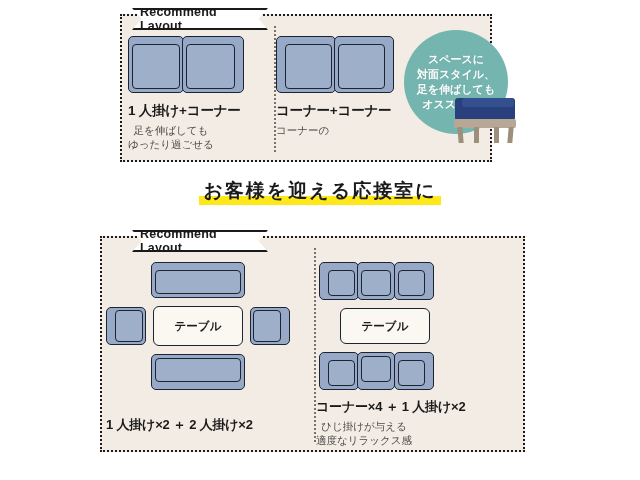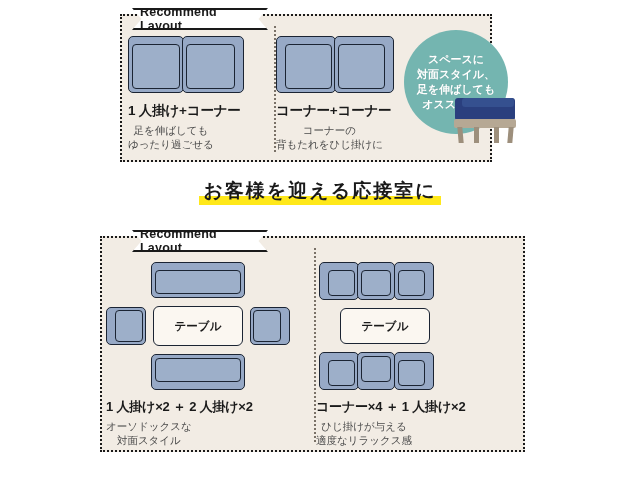--- a/index.html
+++ b/index.html
@@ -183,21 +183,20 @@
         <div class="mod corner-l" style="width:60px;height:57px;">
             <span class="seat"></span>
           </div>
         <div class="mod corner-r" style="width:60px;height:57px;">
             <span class="seat"></span>
           </div>
       </div>
       <div class="layout-title" style="margin-top:9px;">コーナー+コーナー</div>
       <div class="layout-desc">
         <span>コーナーの</span><br>
-        <span>背もたれをひじ掛けに</span>
       </div>
     </div>
   </div>
 
   <div class="ribbon" id="ribbon-top">
     <span>Recommend Layout</span>
   </div>
 
   <div id="callout">
     <div class="txt">
@@ -242,25 +241,21 @@
         </div>
 
         <div class="mod arm-right" style="left:144px; top:47px; width:40px; height:38px;">
             <span class="seat"></span>
           </div>
 
         <div class="mod back-bottom" style="left:45px; top:94px; width:94px; height:36px;">
             <span class="seat"></span>
           </div>
       </div>
-      <div class="layout-title" style="margin-top:14px;">1 人掛け×2 ＋ 2 人掛け×2</div>
-      <div class="layout-desc">
-        <span>オーソドックスな</span><br>
-        <span>対面スタイル</span>
-      </div>
+      <div class="layout-title" style="margin-top:32px;">1 人掛け×2 ＋ 2 人掛け×2</div>
     </div>
 
     <div class="col" id="col-d">
       <div class="room" id="room-right">
 
         <div class="sofa-row" style="left:3px; top:2px;">
           <div class="mod corner-l" style="width:40px;height:38px;">
               <span class="seat"></span>
             </div>
           <div class="mod back-top" style="width:38px;height:38px;">

